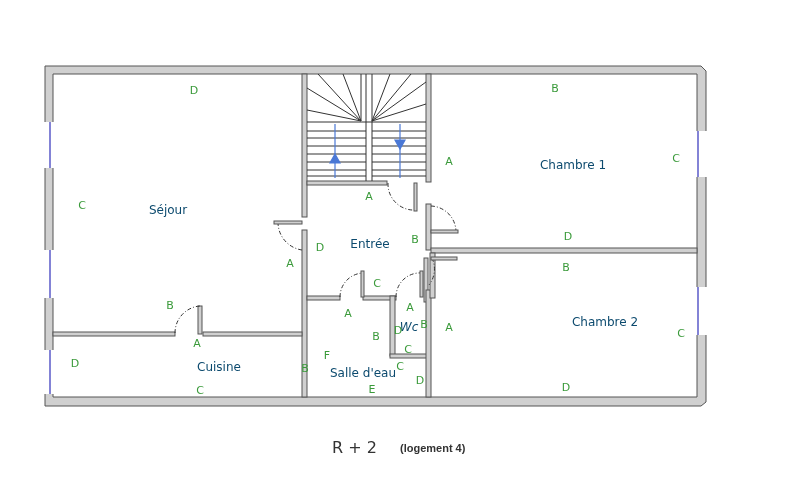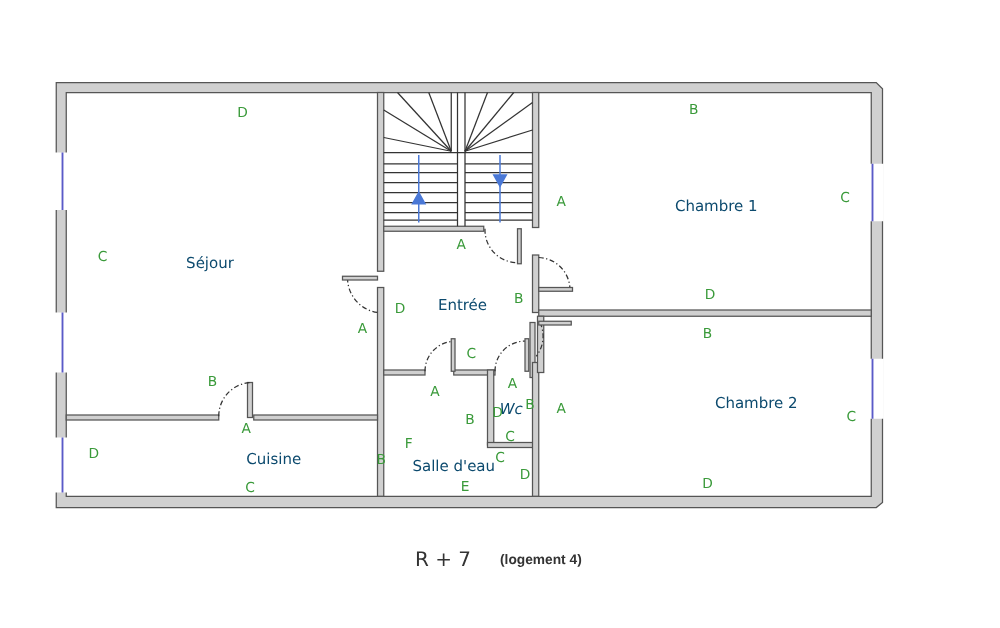--- a/index.html
+++ b/index.html
@@ -140,14 +140,14 @@
     <div class="wall-label" style="left: 555px; top: 88px; color: rgb(58, 154, 58);">B</div>
     <div class="wall-label" style="left: 449px; top: 161px; color: rgb(58, 154, 58);">A</div>
     <div class="wall-label" style="left: 676px; top: 158px; color: rgb(58, 154, 58);">C</div>
     <div class="wall-label" style="left: 568px; top: 236px; color: rgb(58, 154, 58);">D</div>
     <div class="wall-label" style="left: 566px; top: 267px; color: rgb(58, 154, 58);">B</div>
     <div class="wall-label" style="left: 449px; top: 327px; color: rgb(58, 154, 58);">A</div>
     <div class="wall-label" style="left: 681px; top: 333px; color: rgb(58, 154, 58);">C</div>
     <div class="wall-label" style="left: 566px; top: 387px; color: rgb(58, 154, 58);">D</div>
   </div>
 
-<div class="caption">R + 7</div>
+<div class="caption">R + 2</div>
 <div class="sub-caption">(logement 4)</div>
 
 </body></html>

